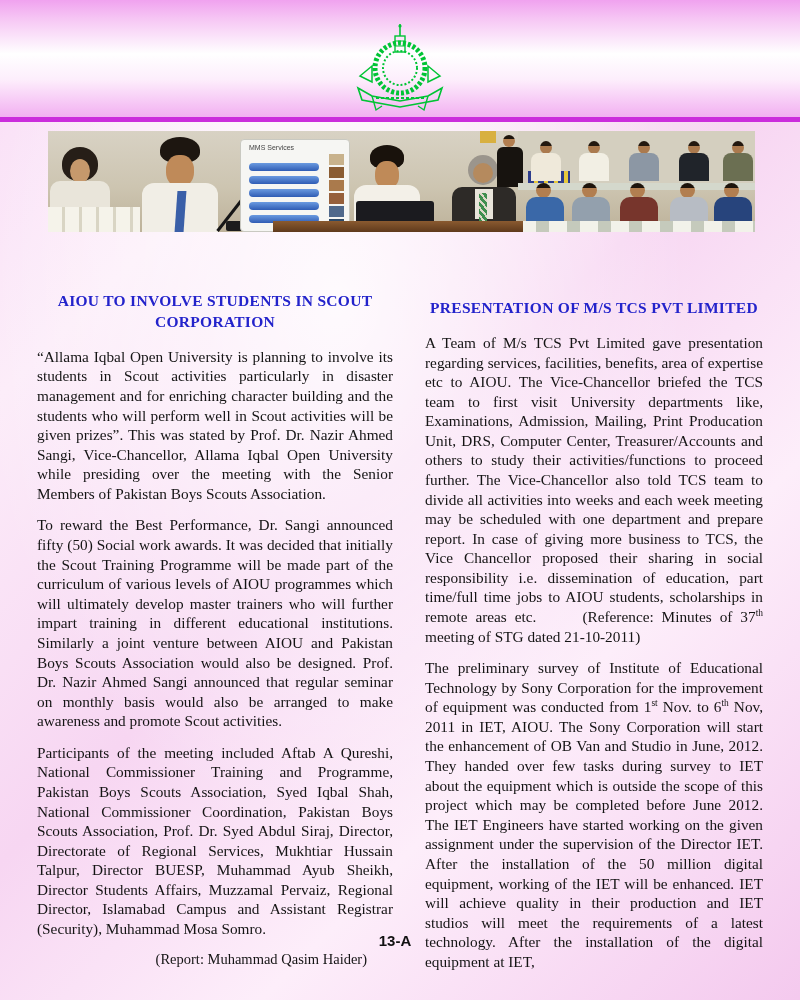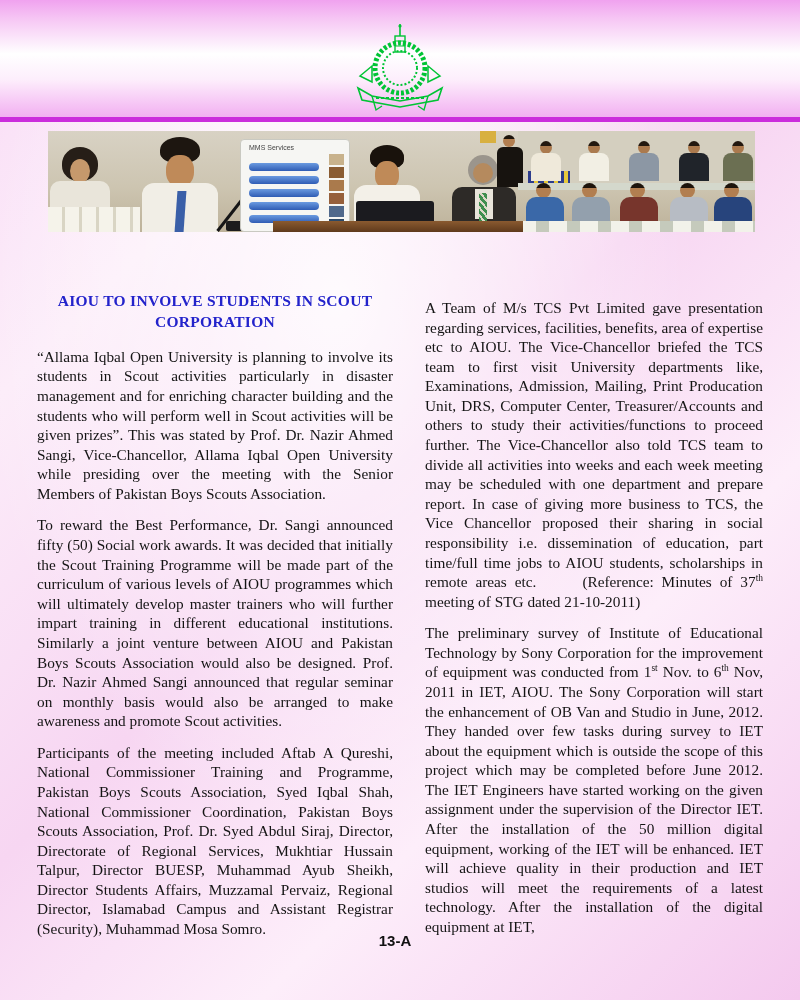--- a/index.html
+++ b/index.html
@@ -150,20 +150,22 @@
     <div class="ph" style="left:225px;top:90px;width:250px;height:11px;background:linear-gradient(180deg,#8a5a30,#5f3a1c);"></div>
   </div>
 </div>
 
 <div class="columns">
   <div class="col-left">
     <div class="heading">AIOU TO INVOLVE STUDENTS IN SCOUT CORPORATION</div>
     <p class="body-text">“Allama Iqbal Open University is planning to involve its students in Scout activities particularly in disaster management and for enriching character building and the students who will perform well in Scout activities will be given prizes”. This was stated by Prof. Dr. Nazir Ahmed Sangi, Vice-Chancellor, Allama Iqbal Open University while presiding over the meeting with the Senior Members of Pakistan Boys Scouts Association.</p>
     <p class="body-text">To reward the Best Performance, Dr. Sangi announced fifty (50) Social work awards. It was decided that initially the Scout Training Programme will be made part of the curriculum of various levels of AIOU programmes which will ultimately develop master trainers who will further impart training in different educational institutions. Similarly a joint venture between AIOU and Pakistan Boys Scouts Association would also be designed. Prof. Dr. Nazir Ahmed Sangi announced that regular seminar on monthly basis would also be arranged to make awareness and promote Scout activities.</p>
     <p class="body-text">Participants of the meeting included Aftab A Qureshi, National Commissioner Training and Programme, Pakistan Boys Scouts Association, Syed Iqbal Shah, National Commissioner Coordination, Pakistan Boys Scouts Association, Prof. Dr. Syed Abdul Siraj, Director, Directorate of Regional Services, Mukhtiar Hussain Talpur, Director BUESP, Muhammad Ayub Sheikh, Director Students Affairs, Muzzamal Pervaiz, Regional Director, Islamabad Campus and Assistant Registrar (Security), Muhammad Mosa Somro.</p>
+    <div class="report-line">(Report: Muhammad Qasim Haider)</div>
   </div>
   <div class="col-right">
+    <div class="heading">PRESENTATION OF M/S TCS PVT LIMITED</div>
     <p class="body-text"><span>A Team of M/s TCS Pvt Limited gave presentation regarding services, facilities, benefits, area of expertise etc to AIOU. The Vice-Chancellor briefed the TCS team to first visit University departments like, Examinations, Admission, Mailing, Print Producation Unit, DRS, Computer Center, Treasurer/Accounts and others to study their activities/functions to proceed further. The Vice-Chancellor also told TCS team to divide all activities into weeks and each week meeting may be scheduled with one department and prepare report. In case of giving more business to TCS, the Vice Chancellor proposed their sharing in social responsibility i.e. dissemination of education, part time/full time jobs to AIOU students, scholarships in remote areas etc.</span><span class="ref-gap"></span><span>(Reference: Minutes of 37</span><sup>th</sup><span> meeting of STG dated 21-10-2011)</span></p>
     <p class="body-text"><span>The preliminary survey of Institute of Educational Technology by Sony Corporation for the improvement of equipment was conducted from 1</span><sup>st</sup><span> Nov. to 6</span><sup>th</sup><span> Nov, 2011 in IET, AIOU. The Sony Corporation will start the enhancement of OB Van and Studio in June, 2012. They handed over few tasks during survey to IET about the equipment which is outside the scope of this project which may be completed before June 2012. The IET Engineers have started working on the given assignment under the supervision of the Director IET. After the installation of the 50 million digital equipment, working of the IET will be enhanced. IET will achieve quality in their production and IET studios will meet the requirements of a latest technology. After the installation of the digital equipment at IET,</span></p>
   </div>
 </div>
 
 <div class="page-number">13-A</div>
 
 </body></html>

